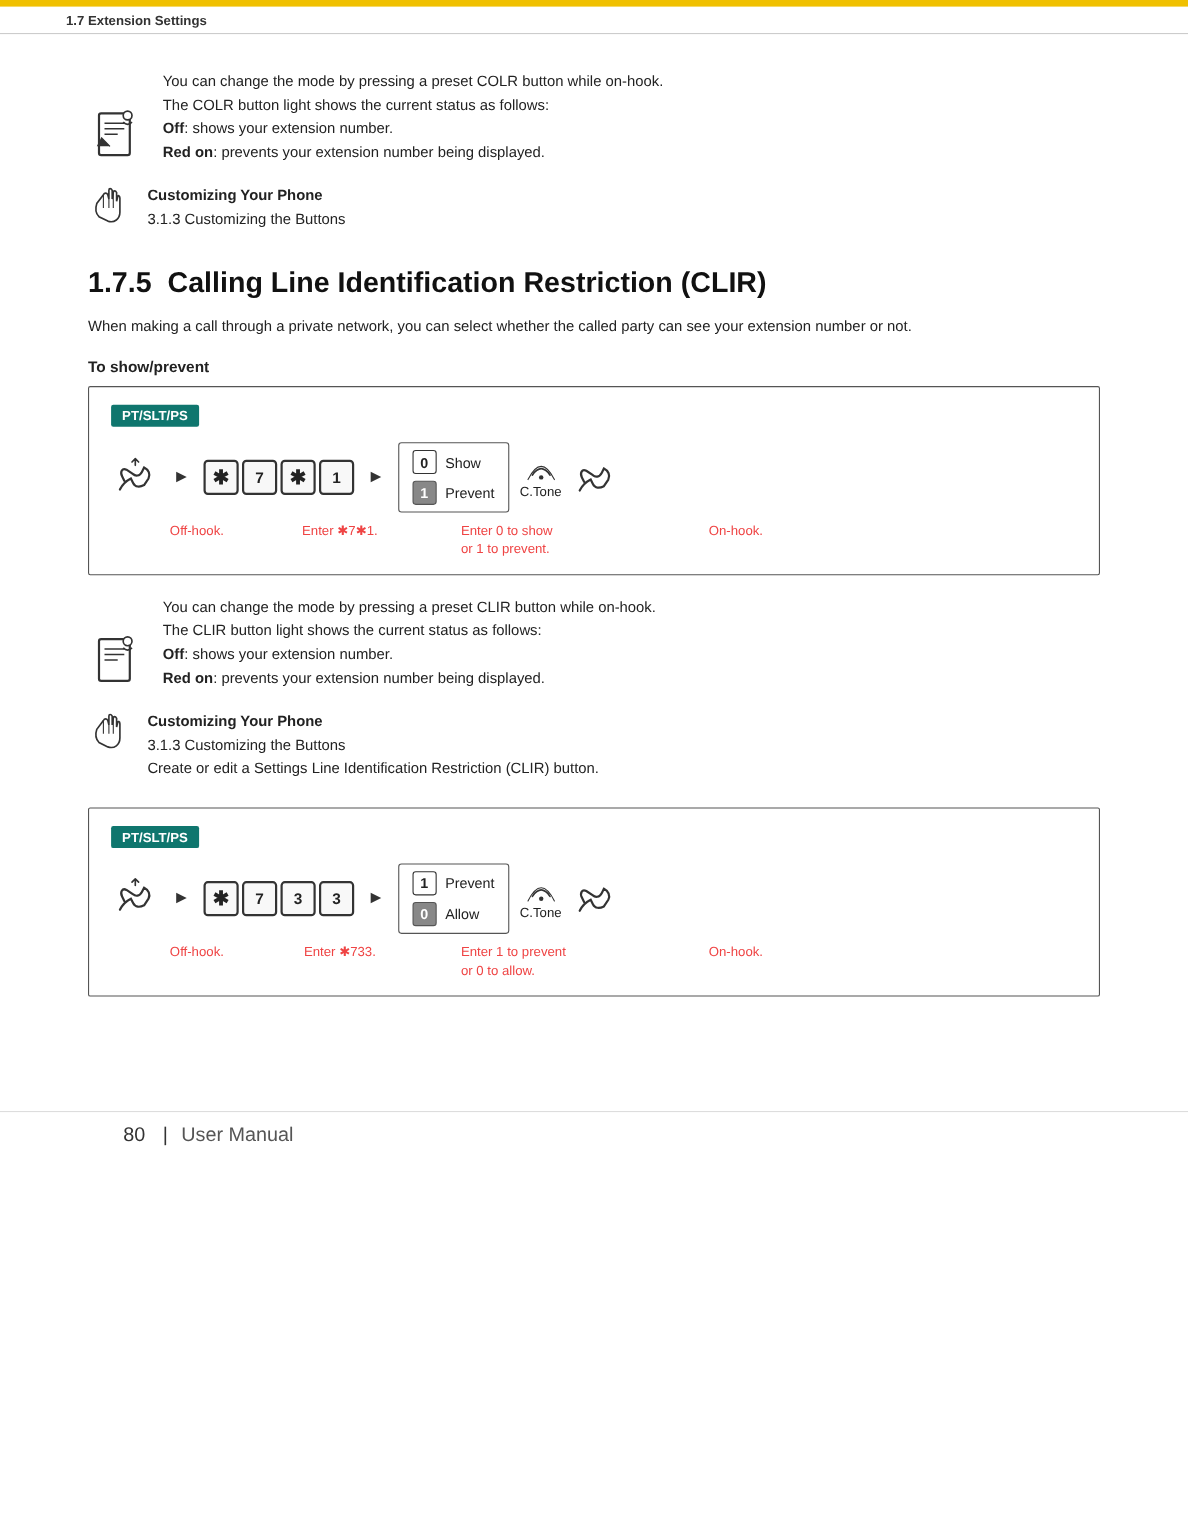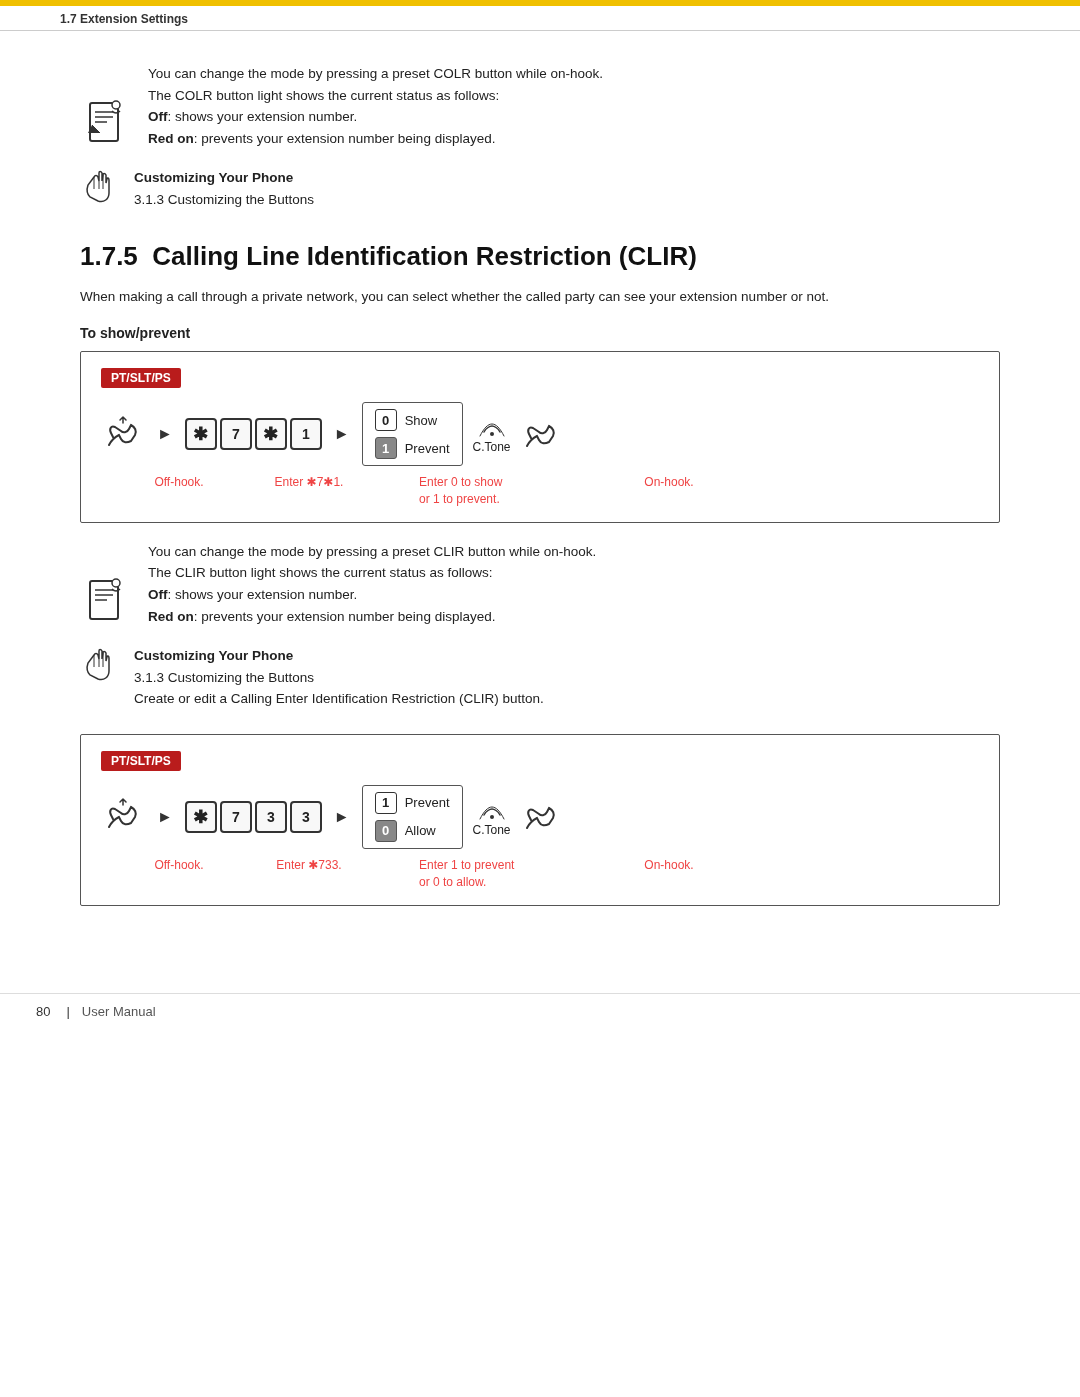--- a/index.html
+++ b/index.html
@@ -101,21 +101,21 @@
     
     .procedure-box {
       border: 1.5px solid #555;
       border-radius: 2px;
       padding: 16px 20px 14px 20px;
       margin-bottom: 18px;
       position: relative;
     }
 
     .pt-label {
-      background: #b91c1c;
+      background: #0f766e;
       color: #fff;
       font-size: 12px;
       font-weight: bold;
       padding: 3px 10px;
       display: inline-block;
       margin-bottom: 14px;
       border-radius: 2px;
     }
 
     
@@ -218,24 +218,24 @@
     .label-cell {
       text-align: center;
       line-height: 1.4;
     }
 
     
     .page-footer {
       display: flex;
       justify-content: flex-start;
       align-items: center;
-      padding: 10px 36px;
-      font-size: 13px;
+      padding: 10px 112px;
+      font-size: 18px;
       color: #333;
-      margin-top: 29px;
+      margin-top: 46px;
       border-top: 1px solid #ddd;
     }
 
     .footer-num {
       margin-right: 16px;
     }
 
     .footer-label {
       color: #555;
     }
@@ -384,21 +384,21 @@
       <svg viewBox="0 0 40 40" fill="none" xmlns="http://www.w3.org/2000/svg">
         <path d="M10 30 C8 28 6 24 8 18 L14 10 C15 8 17 8 18 10 L19 14 L19 6 C19 4 21 4 22 6 L22 14 L23 8 C23 6 25 6 26 8 L26 16 L27 12 C27 10 29 11 29 13 L29 26 C29 32 24 36 18 34 L10 30 Z" stroke="#333" stroke-width="1.5" fill="white"></path>
         <path d="M14 10 L14 22" stroke="#333" stroke-width="1"></path>
         <path d="M19 14 L19 22" stroke="#333" stroke-width="1"></path>
         <path d="M23 8 L23 22" stroke="#333" stroke-width="1"></path>
       </svg>
     </div>
     <div class="customize-text">
       <div class="title">Customizing Your Phone</div>
       <div>3.1.3 Customizing the Buttons</div>
-      <div>Create or edit a Calling Enter Identification Restriction (CLIR) button.</div>
+      <div>Create or edit a Settings Line Identification Restriction (CLIR) button.</div>
     </div>
   </div>
 
 
   <div class="procedure-box">
     <div class="pt-label">PT/SLT/PS</div>
 
     <div class="step-flow">
 
       <div>

